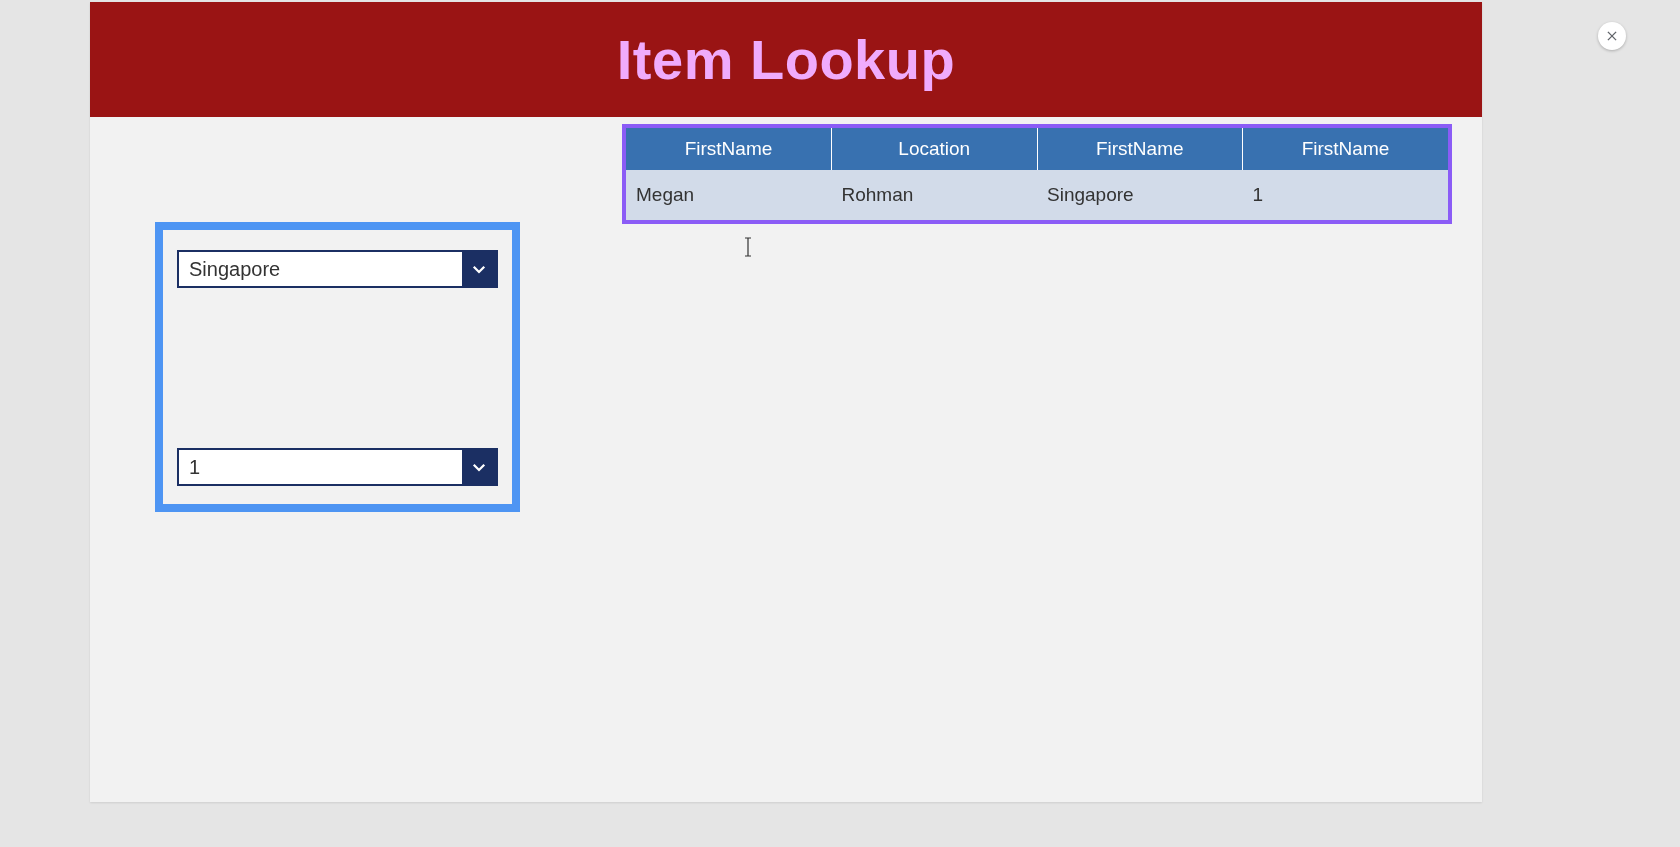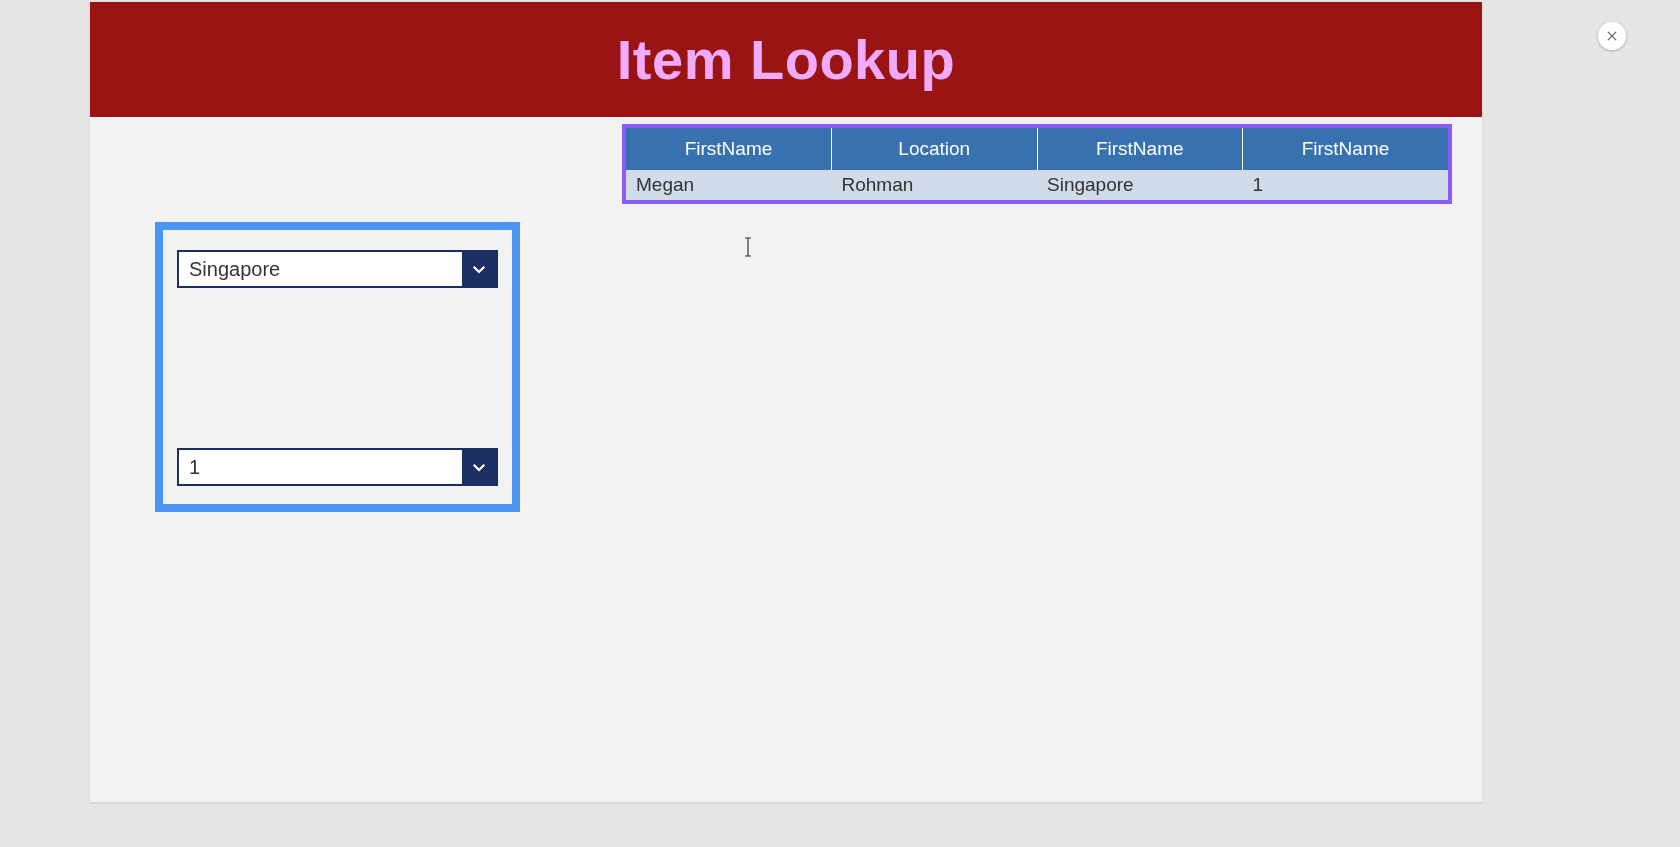--- a/index.html
+++ b/index.html
@@ -134,21 +134,21 @@
       color: #ffffff;
       font-weight: 400;
       font-size: 19px;
       height: 42px;
       border-right: 1px solid #ffffff;
       text-align: center;
     }
     .results-table th:last-child { border-right: none; }
 
     .results-table td {
-      height: 30px;
+      height: 50px;
       font-size: 19px;
       color: #333333;
       padding-left: 10px;
     }
     .results-table tbody tr:nth-child(odd) td { background: #d2dbe9; }
     .results-table tbody tr:nth-child(even) td { background: #e6ebf3; }
 
     .results-table td.c1 { width: 25%; }
     .results-table td.c2 { width: 25%; }
     .results-table td.c3 { width: 25%; }

